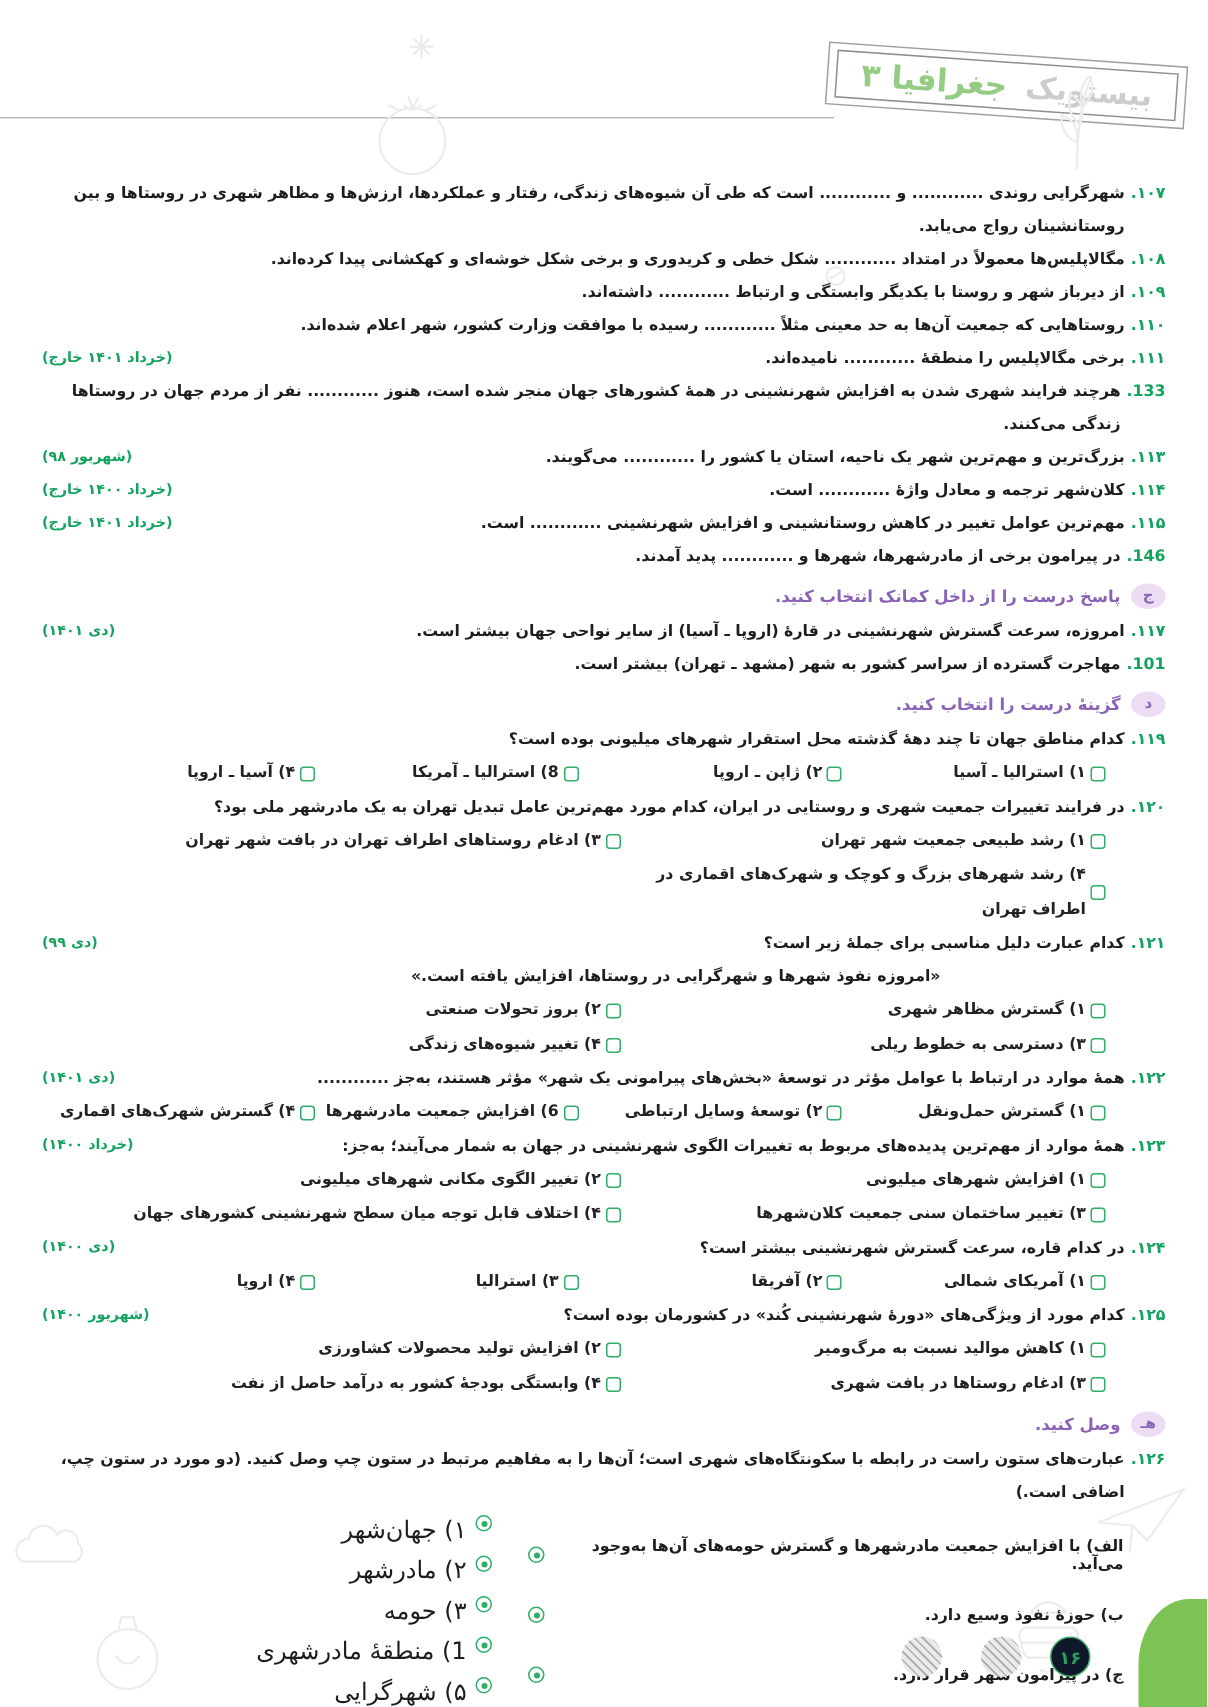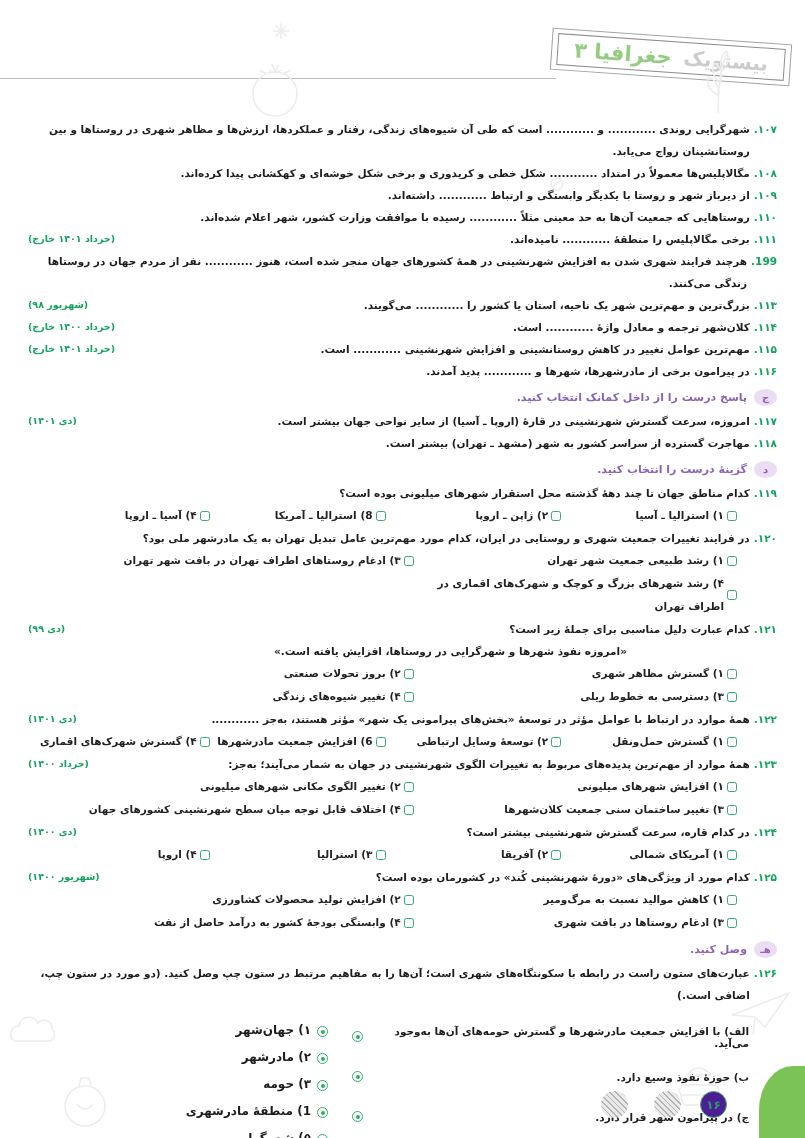--- a/index.html
+++ b/index.html
@@ -39,30 +39,30 @@
   .opt { display:flex; align-items:center; gap:3px; line-height:23px; min-height:23px;
          font-size:10.5px; font-weight:bold; color:#222; }
   .cb { width:10px; height:10px; border:1.6px solid #2fae68; border-radius:2.5px;
         background:#fff; flex:none; }
   
   .match { display:flex; margin-top:4px; }
   .m-right { width:53%; margin-right:28px; }
   .m-left  { width:27%; margin-right:24px; }
   .m-row { display:flex; align-items:center; justify-content:space-between; gap:8px;
            height:27px; font-size:10.5px; font-weight:bold; color:#1d1d1d;margin-top:13px; }
-  .m-rowl { display:flex; align-items:flex-end; gap:6px; height:27px;
-            font-size:12px; font-weight:bold; color:#1d1d1d; }
+  .m-rowl { display:flex; align-items:flex-start; gap:6px; height:27px;
+            font-size:16px; font-weight:normal; color:#1d1d1d; }
   .dot { width:11px; height:11px; border:1.5px solid #2fae68; border-radius:50%;
          display:flex; align-items:center; justify-content:center; flex:none; background:#fff; }
   .dot::after { content:""; width:4px; height:4px; border-radius:50%; background:#2fae68; }
   
   .page-circle { position:absolute; bottom:20px; right:78px; width:27px; height:27px;
                  border:1.5px solid #3fae68; border-radius:50%; color:#23a05d;
                  font-size:12px; font-weight:bold; display:flex; align-items:center;
-                 justify-content:center; background:#4c1d95; z-index:3; }
+                 justify-content:center; background:#0f172a; z-index:3; }
   .hatch { position:absolute; width:27px; height:27px; border-radius:50%; z-index:3;
            background:repeating-linear-gradient(45deg,#b3b3b3 0 1px,#e9e9e9 1px 4px); }
   .hatch.c1 { bottom:20px; right:124px; }
   .hatch.c2 { bottom:20px; right:177px; }
   .corner-green { position:absolute; bottom:0; right:0; width:46px; height:72px;
                   background:#7cc356; border-top-left-radius:34px 44px; z-index:3; }
   
   .doodle { position:absolute; z-index:1; }
 </style>
 </head>
@@ -130,54 +130,54 @@
   <div class="fq">
     <span class="num">۱۱۰.</span>
     <span class="txt">روستاهایی که جمعیت آن‌ها به حد معینی مثلاً ............ رسیده با موافقت وزارت کشور، شهر اعلام شده‌اند.</span>
   </div>
   <div class="fq">
     <span class="num">۱۱۱.</span>
     <span class="txt">برخی مگالاپلیس را منطقهٔ ............ نامیده‌اند.</span>
     <span class="tag">(خرداد ۱۴۰۱ خارج)</span>
   </div>
   <div class="fq">
-    <span class="num">199.</span>
+    <span class="num">133.</span>
     <span class="txt">هرچند فرایند شهری شدن به افزایش شهرنشینی در همهٔ کشورهای جهان منجر شده است، هنوز ............ نفر از مردم جهان در روستاها زندگی می‌کنند.</span>
   </div>
   <div class="fq">
     <span class="num">۱۱۳.</span>
     <span class="txt">بزرگ‌ترین و مهم‌ترین شهر یک ناحیه، استان یا کشور را ............ می‌گویند.</span>
     <span class="tag">(شهریور ۹۸)</span>
   </div>
   <div class="fq">
     <span class="num">۱۱۴.</span>
     <span class="txt">کلان‌شهر ترجمه و معادل واژهٔ ............ است.</span>
     <span class="tag">(خرداد ۱۴۰۰ خارج)</span>
   </div>
   <div class="fq">
     <span class="num">۱۱۵.</span>
     <span class="txt">مهم‌ترین عوامل تغییر در کاهش روستانشینی و افزایش شهرنشینی ............ است.</span>
     <span class="tag">(خرداد ۱۴۰۱ خارج)</span>
   </div>
   <div class="fq">
-    <span class="num">۱۱۶.</span>
+    <span class="num">146.</span>
     <span class="txt">در پیرامون برخی از مادرشهرها، شهرها و ............ پدید آمدند.</span>
   </div>
 
   <div class="sec">
     <span class="badge">ج</span>
     <span class="sec-title">پاسخ درست را از داخل کمانک انتخاب کنید.</span>
   </div>
   <div class="fq">
     <span class="num">۱۱۷.</span>
     <span class="txt">امروزه، سرعت گسترش شهرنشینی در قارهٔ (اروپا ـ آسیا) از سایر نواحی جهان بیشتر است.</span>
     <span class="tag">(دی ۱۴۰۱)</span>
   </div>
   <div class="fq">
-    <span class="num">۱۱۸.</span>
+    <span class="num">101.</span>
     <span class="txt">مهاجرت گسترده از سراسر کشور به شهر (مشهد ـ تهران) بیشتر است.</span>
   </div>
 
   <div class="sec">
     <span class="badge">د</span>
     <span class="sec-title">گزینهٔ درست را انتخاب کنید.</span>
   </div>
 
   <div class="fq">
     <span class="num">۱۱۹.</span>

